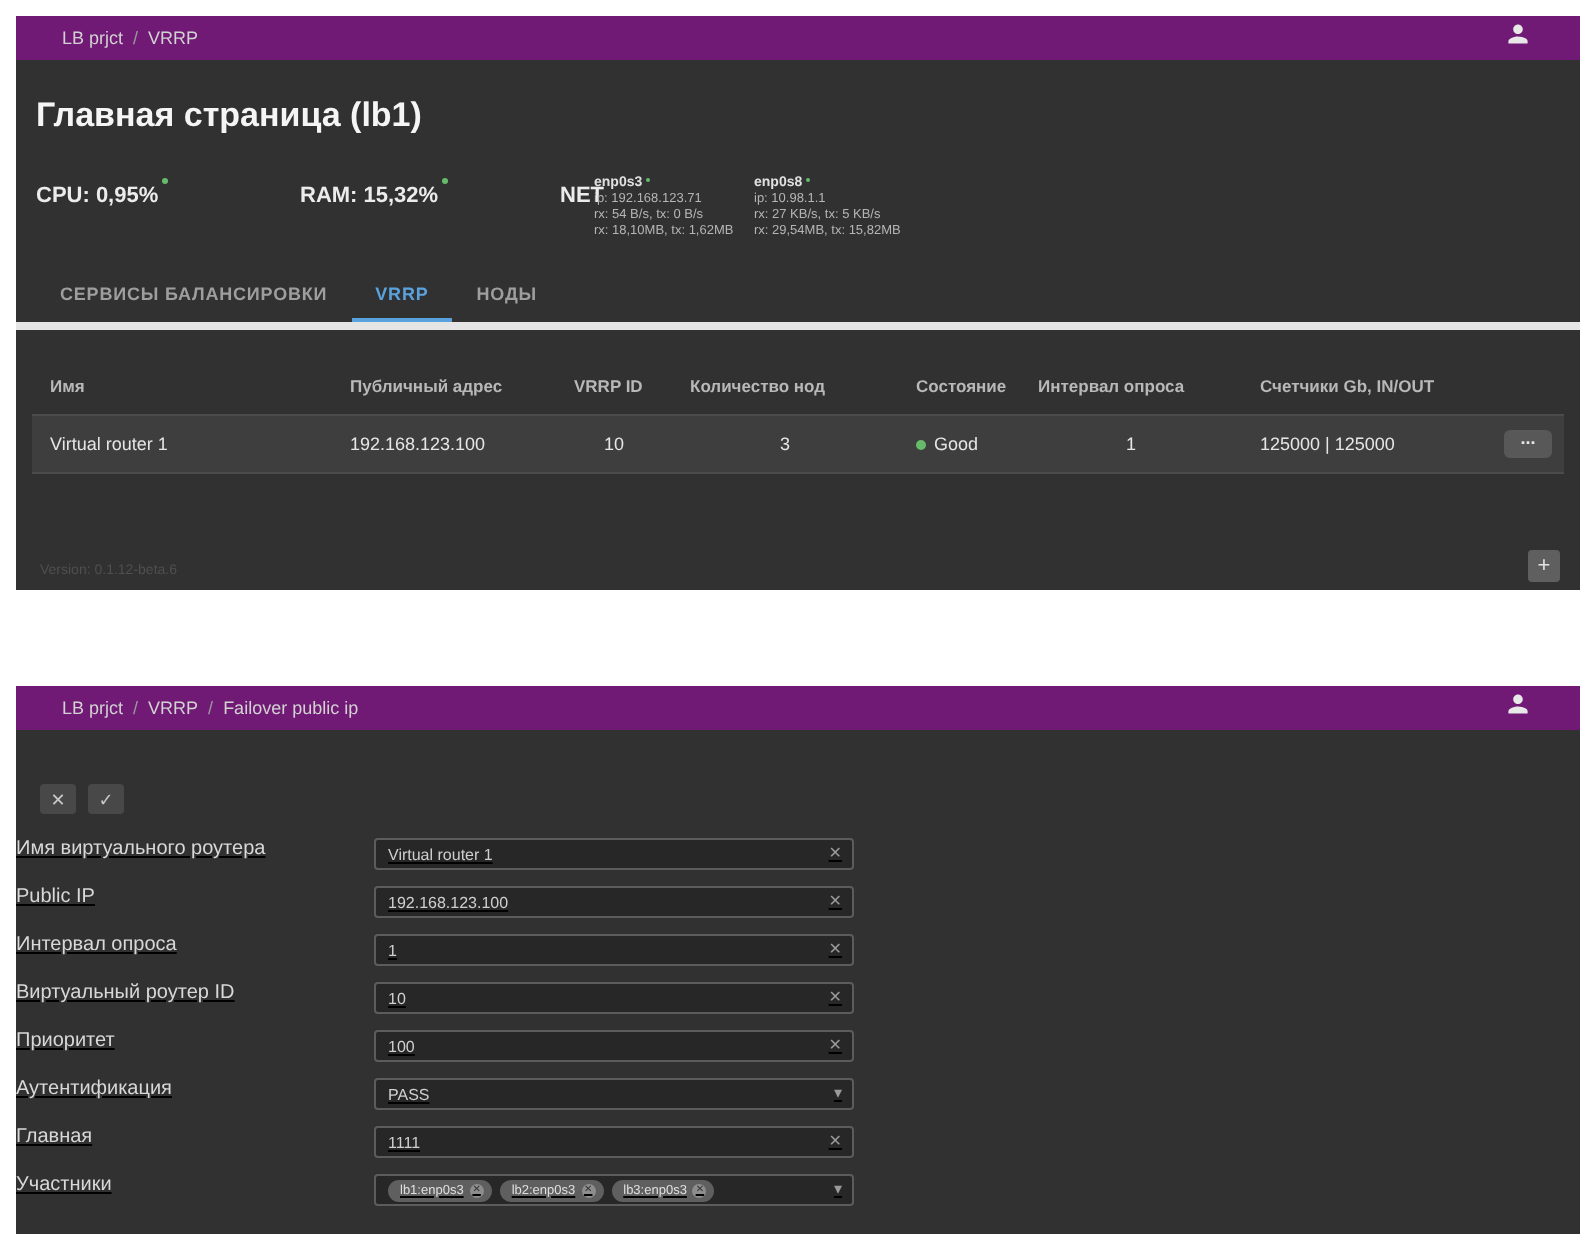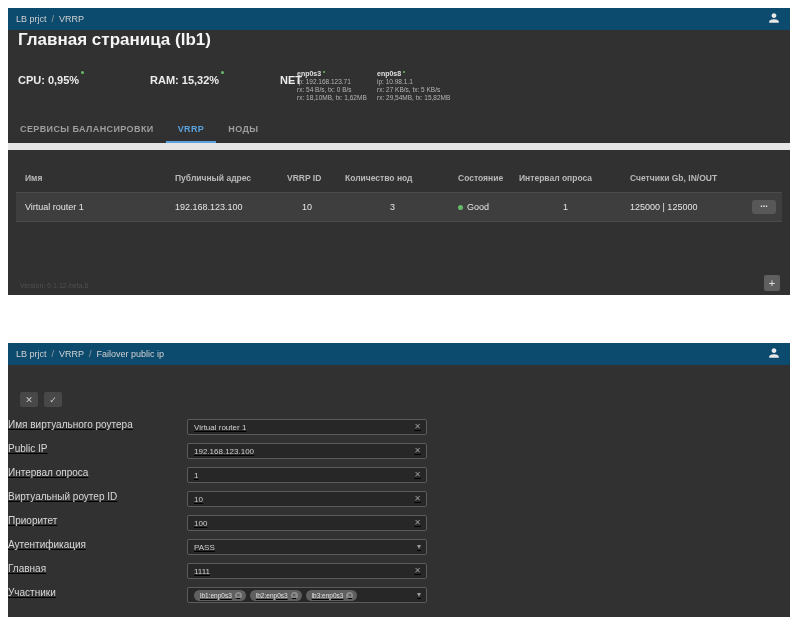--- a/index.html
+++ b/index.html
@@ -3,40 +3,40 @@
 <meta charset="utf-8">
 <style>
   * { margin:0; padding:0; box-sizing:border-box; }
   html,body { width:798px; height:625px; background:#ffffff; overflow:hidden;
               font-family:"Liberation Sans", sans-serif; }
 
   .panel { width:782px; margin-left:8px; background:#313131; position:relative; }
   .panel1 { margin-top:8px; height:287px; }
   .panel2 { margin-top:48px; height:274px; }
 
-  .topbar { height:22px; background:#0c4a6e; display:flex; align-items:center;
-            justify-content:space-between; padding:0 8px; }
+  .topbar { height:22px; background:#701a75; display:flex; align-items:center;
+            justify-content:space-between; padding:0 23px; }
   .breadcrumb { display:flex; gap:5px; font-size:9px; color:#d2d2d2; align-items:center; }
   .breadcrumb .sep { color:#9a9a9a; }
   .user-btn { width:16px; height:16px; display:flex; align-items:center; justify-content:center; cursor:pointer; }
 
-  .page-title { color:#f5f5f5; font-size:17px; font-weight:bold; padding-left:10px; }
+  .page-title { color:#f5f5f5; font-size:17px; font-weight:bold; padding-left:10px; margin-top:18px; }
 
   .stats { display:flex; padding-left:10px; margin-top:20px; align-items:flex-start; }
   .stat-text { color:#ececec; font-size:11px; font-weight:bold; }
   .gdot { display:inline-block; width:3px; height:3px; border-radius:50%; background:#66bb6a;
           vertical-align:top; margin-left:2px; margin-top:1px; }
   .stat-cpu { width:132px; }
   .stat-ram { width:119px; }
   .net-label { width:28px;padding-left:11px; }
   .iface { width:80px; font-size:6.5px; color:#b5b5b5; line-height:8px; }
   .iface .iface-name { color:#e0e0e0; font-size:7px; font-weight:bold; }
   .iface .gdot { width:2px; height:2px; }
 
-  .tabs { display:flex; margin-top:16px; border-bottom:7px solid #e5e5e5; padding-left:0;text-align:center; }
+  .tabs { display:flex; margin-top:16px; border-bottom:4px solid #e5e5e5; padding-left:10px;text-align:center; }
   .tab { font-size:9px; font-weight:bold; letter-spacing:.4px; color:#9e9e9e; padding:6px 12px 7px 12px;
          cursor:pointer; border-bottom:2px solid transparent; }
   .tab.active { color:#5aa2dd; border-bottom-color:#5aa2dd; }
 
   .table { margin:14px 8px 0 8px; }
   .tr { display:grid; grid-template-columns:150px 112px 58px 113px 61px 111px 120px 1fr;
         align-items:center; }
   .thead { height:28px; color:#b8b8b8; font-size:8.5px; font-weight:bold; }
   .td { padding-left:9px; overflow:hidden; white-space:nowrap; }
   .td.center { text-align:center; padding-left:0; }

